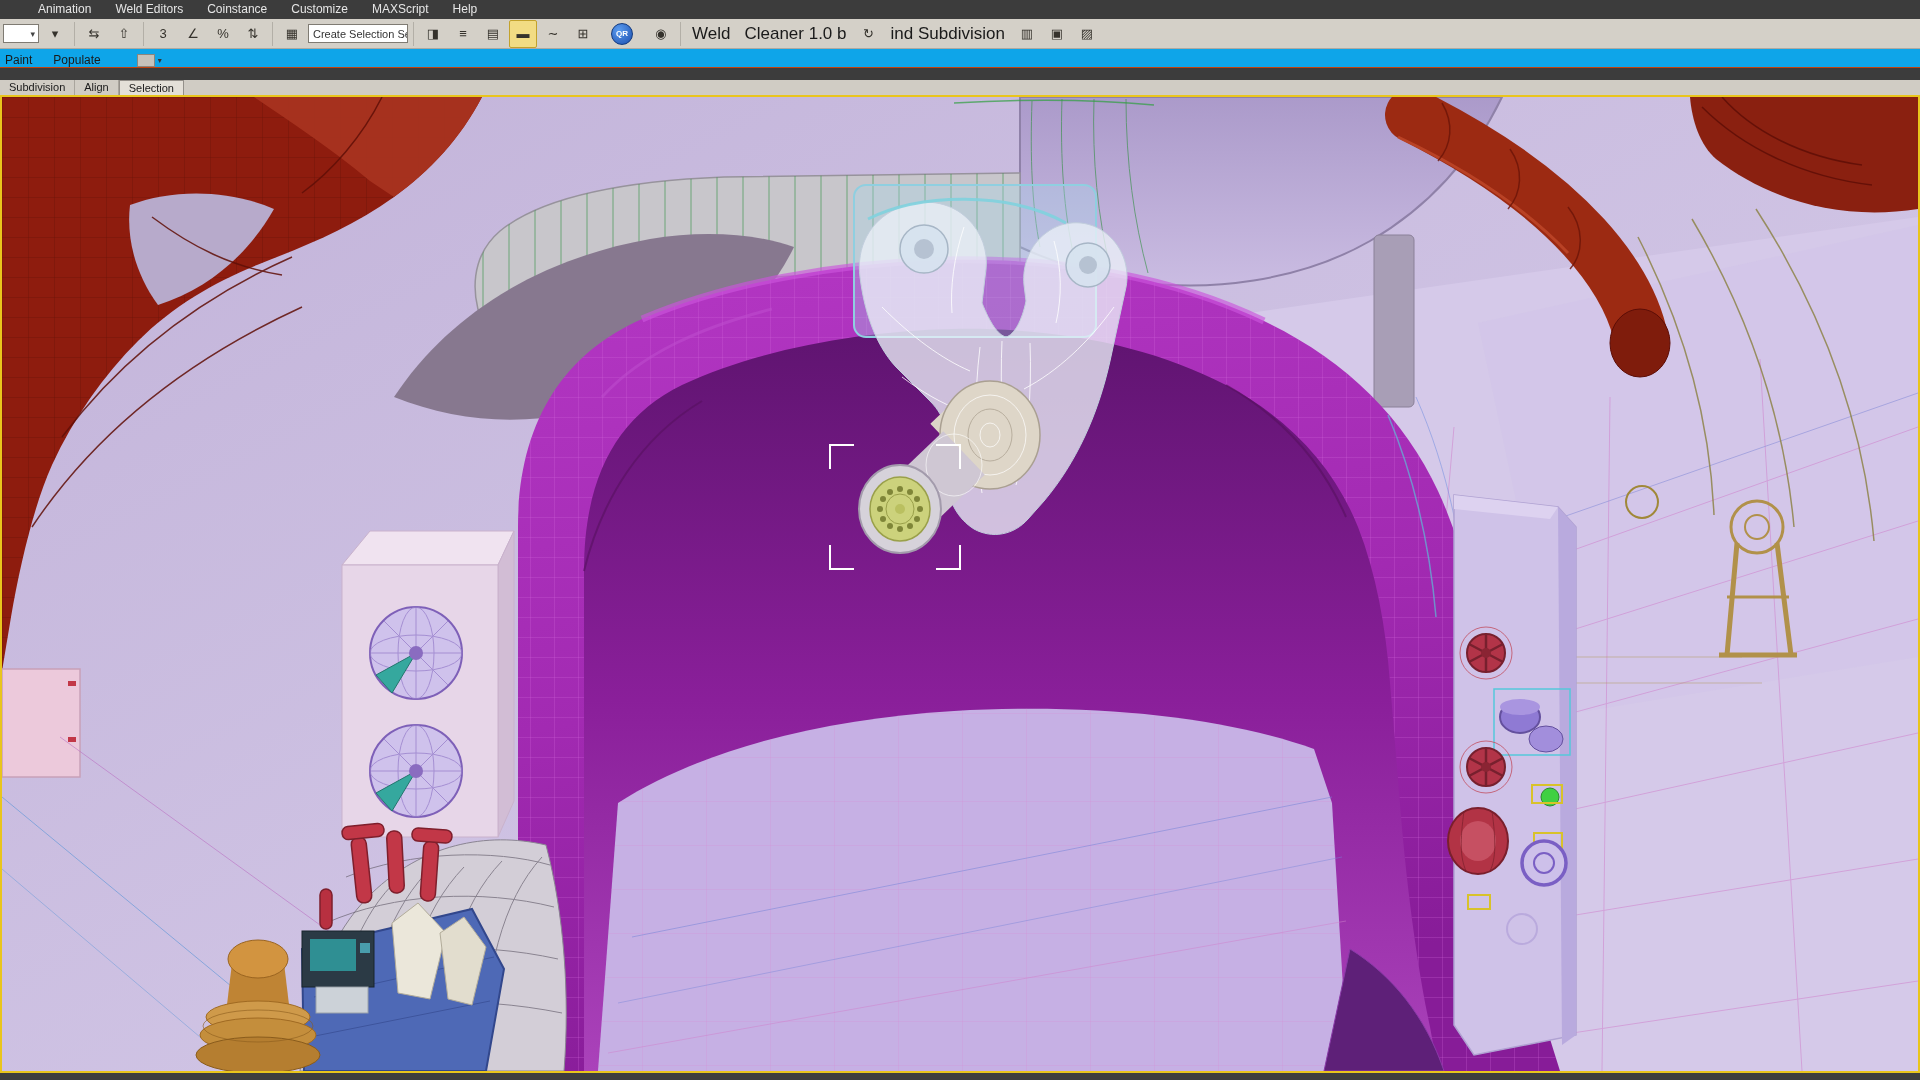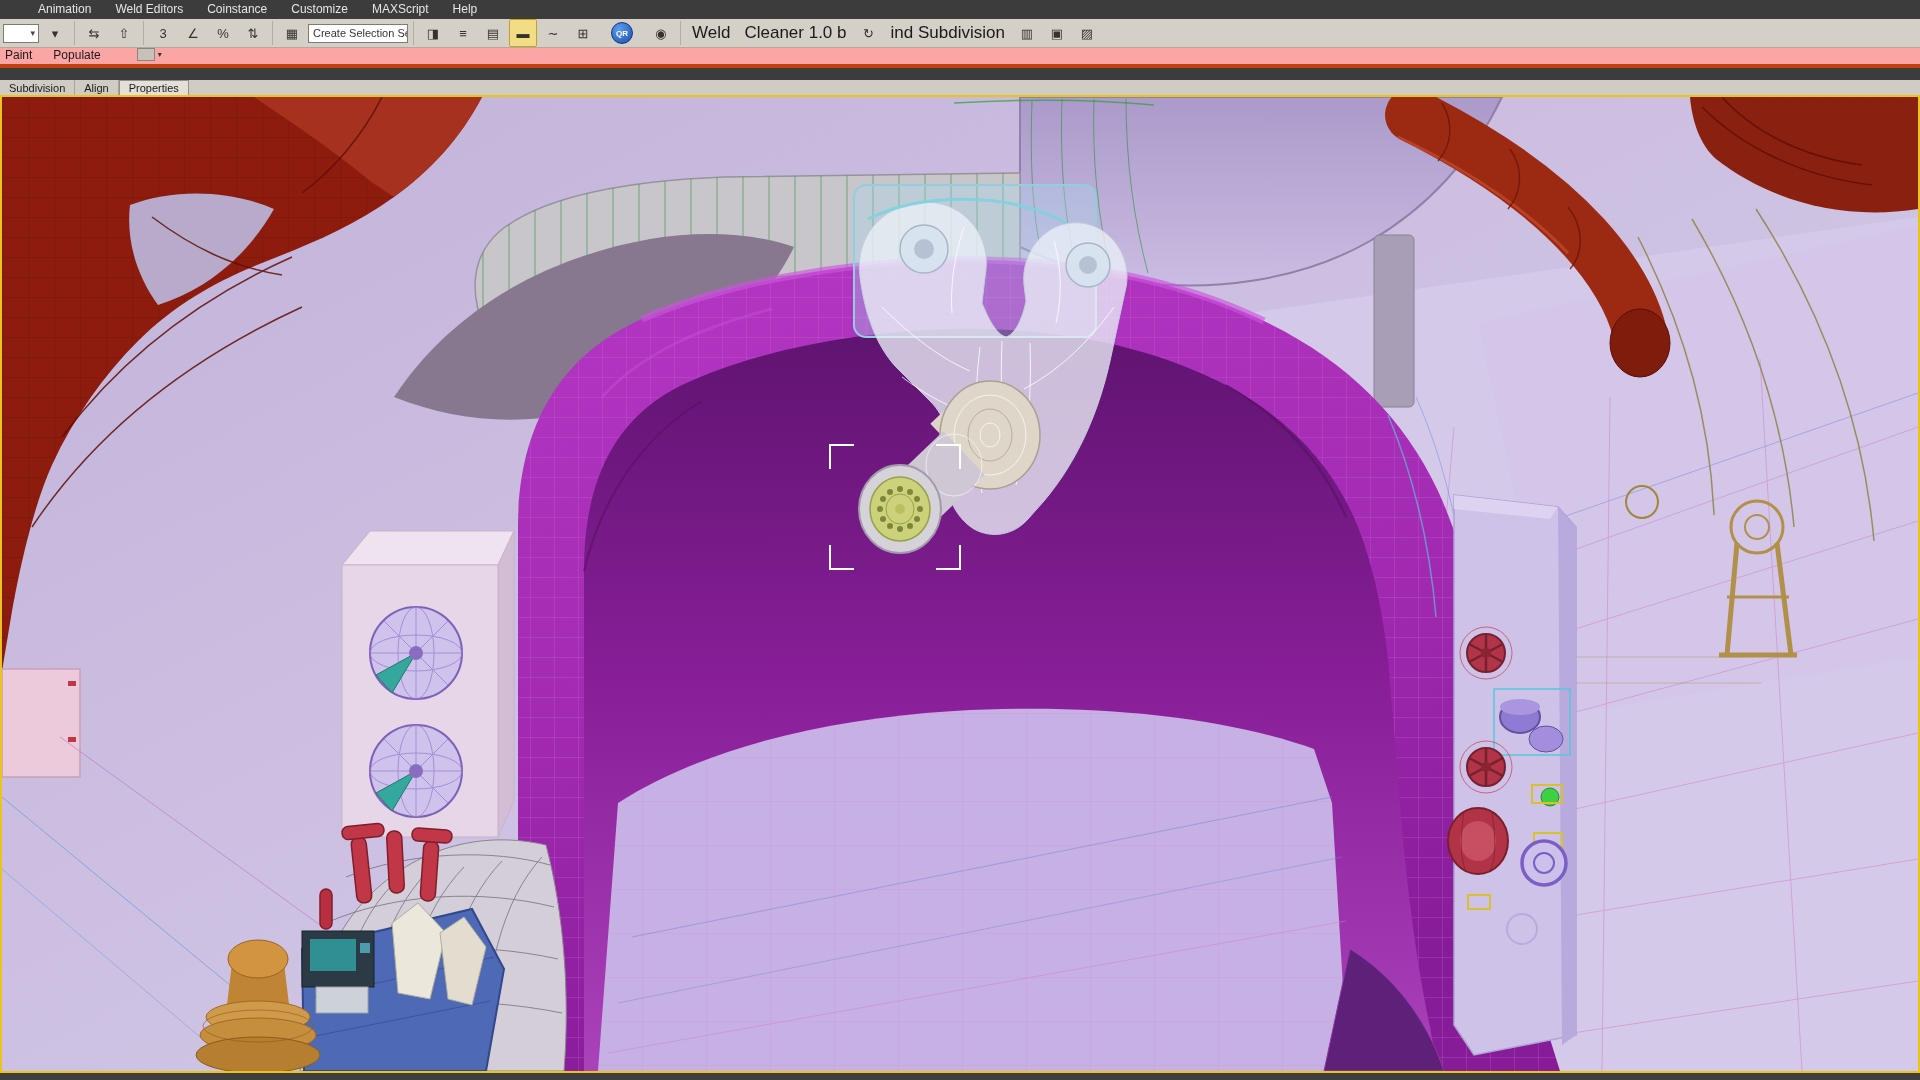--- a/index.html
+++ b/index.html
@@ -16,21 +16,21 @@
   .tbtn.active{background:#f2dc84;border:1px solid #c3a22c;}
   .combo{background:#fff;border:1px solid #7f7b73;height:19px;display:flex;align-items:center;font-size:11px;color:#333;padding:0 3px 0 4px;box-sizing:border-box;}
   .combo .arrow{margin-left:auto;font-size:9px;color:#444;padding-left:4px;}
   .sel-filter{width:36px;}
   .create-sel{width:100px;white-space:nowrap;overflow:hidden;}
   .vsep{width:1px;height:24px;background:#b3afa7;margin:0 3px;}
   .qr{width:20px;height:20px;border-radius:50%;background:radial-gradient(circle at 35% 30%,#5a9cf0,#1d4fae);color:#fff;font-size:8px;font-weight:bold;display:flex;align-items:center;justify-content:center;border:1px solid #123a80;margin:0 12px;}
   .ttext{font-size:17px;color:#1a1a1a;padding:0 6px;white-space:nowrap;}
 
   
-  .row2{height:21px;background:#fca5a5;border-bottom:4px solid #c2410c;display:flex;align-items:flex-start;}
+  .row2{height:21px;background:#0ea5e9;border-bottom:1px solid #c2410c;display:flex;align-items:flex-end;}
   .rtab1{font-size:12px;color:#1a1a1a;padding:0 16px 0 5px;}
   .mini{display:flex;align-items:center;margin-left:20px;gap:3px;}
   .mini .box{width:16px;height:11px;border:1px solid #8a867e;background:#c6c2ba;}
   .mini .arr{font-size:8px;color:#333;}
   .row3{height:18px;background:#d0ccc4;display:flex;align-items:stretch;font-size:11px;margin-top:12px;}
   .rtab2{padding:1px 9px;border-right:1px solid #a9a59d;color:#1a1a1a;display:flex;align-items:center;}
   .rtab2.active{background:#e4e0d8;border:1px solid #94908a;border-bottom:none;}
 
   
   .viewport{position:relative;height:978px;border:2px solid #e9c51c;box-sizing:border-box;background:#c9bce0;}
@@ -95,21 +95,21 @@
     <span class="rtab1">Populate</span>
     <span class="mini">
       <span class="box"></span>
       <span class="arr">▾</span>
     </span>
   </div>
 
   <div class="row3">
     <span class="rtab2">Subdivision</span>
     <span class="rtab2">Align</span>
-    <span class="rtab2 active">Properties</span>
+    <span class="rtab2 active">Selection</span>
   </div>
 
   <div class="viewport">
     <svg viewBox="0 0 1916 974" preserveAspectRatio="none">
       <defs>
         <linearGradient id="bgGrad" x1="0" y1="0" x2="1" y2="1">
           <stop offset="0" stop-color="#c2b3d9"></stop>
             <stop offset="1" stop-color="#d9cfec"></stop>
         </linearGradient>
         <linearGradient id="seatGrad" x1="0" y1="0" x2="0.25" y2="1">

